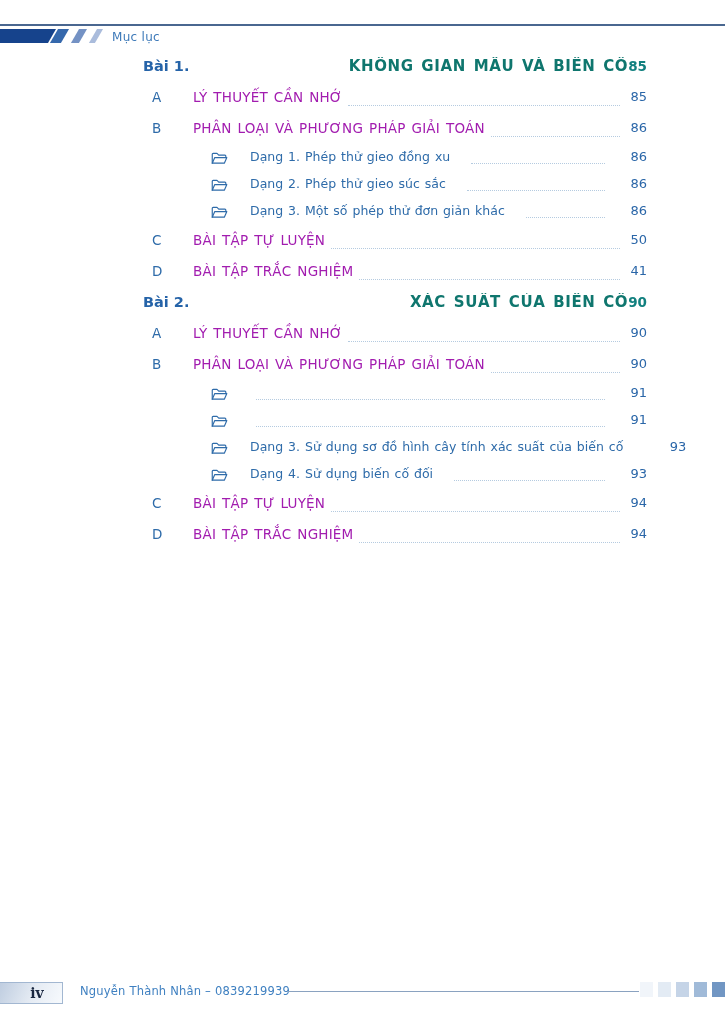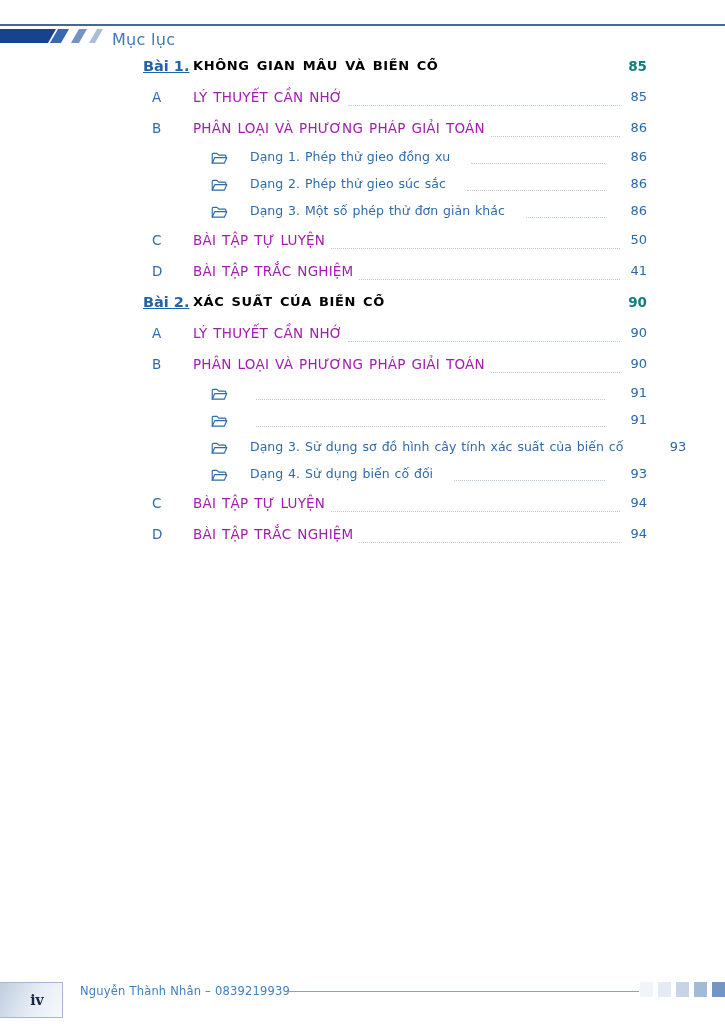--- a/index.html
+++ b/index.html
@@ -23,40 +23,40 @@
   }
   .header-slash {
     position: absolute; top: 29px; height: 14px;
     transform: skewX(-30deg);
   }
   .slash-1 { left: 54px; width: 11px; background: #3568ac; }
   .slash-2 { left: 75px; width: 8px;  background: #7492c4; }
   .slash-3 { left: 93px; width: 6px;  background: #aabcdc; }
   .header-label {
     position: absolute; top: 30px; left: 112px;
-    font-size: 16px; color: #3e7ab9; letter-spacing: 0.3px;
+    font-size: 12px; color: #3e7ab9; letter-spacing: 0.3px;
   }
 
   
   .toc {
     position: absolute; top: 50px; left: 143px; width: 504px;
     display: flex; flex-direction: column;
   }
   .toc-row { display: flex; align-items: center; }
 
   .chapter-row { height: 31px; }
   .chapter-label {
     width: 50px; flex: 0 0 50px;
-    font-size: 14.5px; font-weight: bold; color: #2563a8; text-decoration: underline;
+    font-size: 14.5px; font-weight: bold; color: #2563a8;
   }
   .chapter-title {
     flex: 1 1 auto;
-    font-size: 13px; font-weight: bold; color: #000000;
+    font-size: 15px; font-weight: bold; color: #0f766e;
     letter-spacing: 0.6px; word-spacing: 2px;
-    white-space: nowrap; overflow: hidden;
+    white-space: nowrap; overflow: hidden; text-align: right;
   }
   .chapter-page {
     flex: 0 0 auto; text-align: right;
     font-size: 13.5px; font-weight: bold; color: #12807f;
   }
 
   .section-row { height: 31px; }
   .section-letter {
     flex: 0 0 50px; width: 50px; box-sizing: border-box; padding-left: 9px;
     font-size: 13.5px; color: #2e6ba9;
@@ -88,21 +88,21 @@
     align-self: flex-end;
     position: relative; top: -6px;
   }
   .item-page {
     flex: 0 0 auto; min-width: 22px; text-align: right;
     font-size: 13px; color: #2a66a8;
   }
 
   
   .footer-pagebox {
-    position: absolute; left: 0; top: 982px; width: 63px; height: 36px;
+    position: absolute; left: 0; top: 982px; width: 63px; height: 22px;
     background: linear-gradient(115deg, #bfcde0 0%, #e6ecf4 55%, #f7fafd 100%);
     border: 1px solid #a2b7d1; border-left: none;
     box-sizing: border-box;
     display: flex; align-items: center; justify-content: center;
   }
   .footer-pagenum {
     font-family: "DejaVu Serif", "Liberation Serif", serif;
     font-weight: bold; font-size: 14px; color: #1a2740;
     padding-left: 12px;
   }

